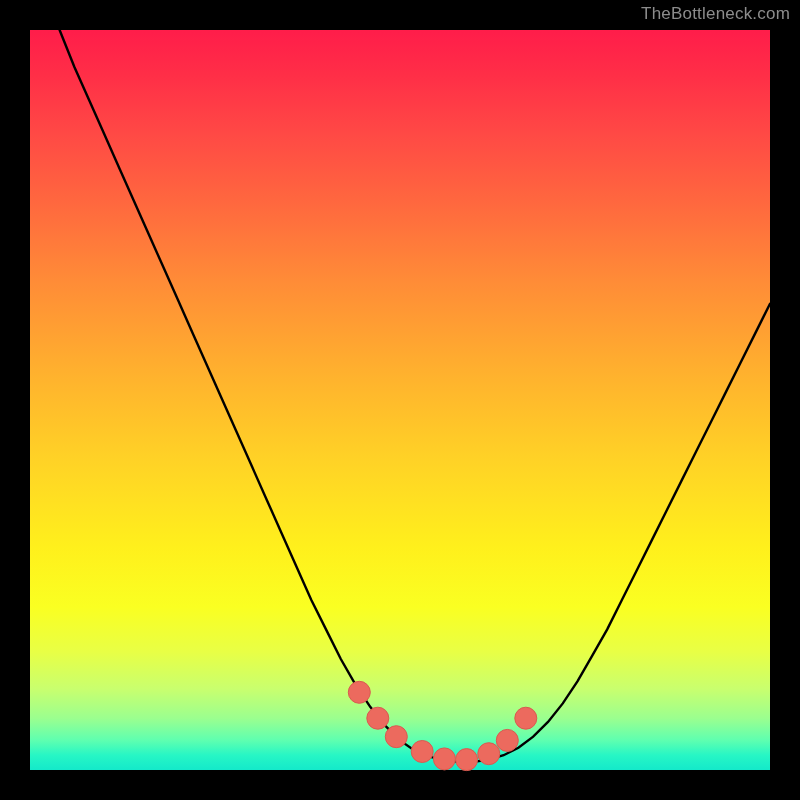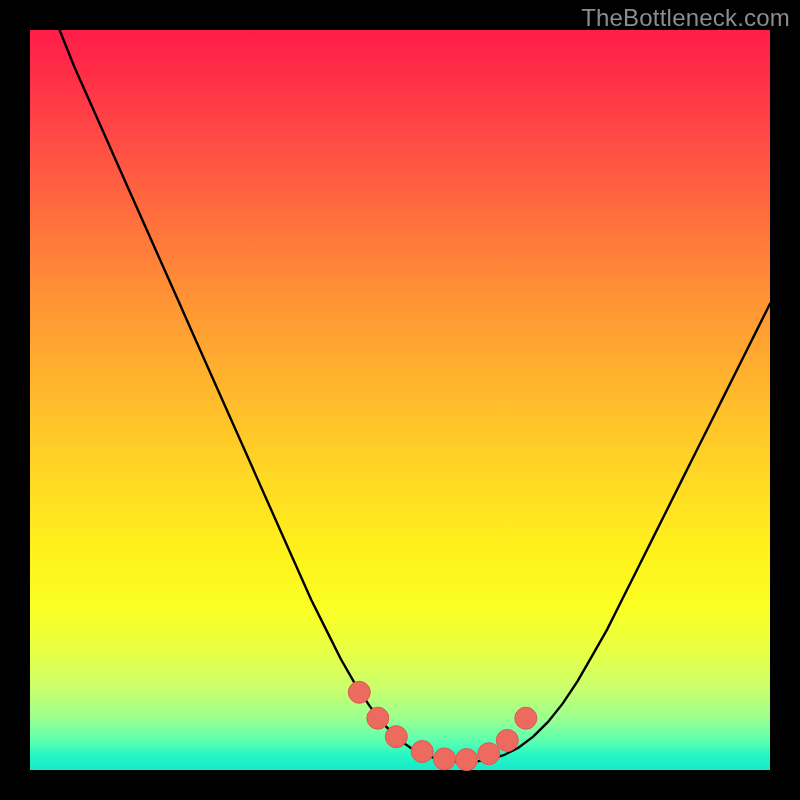--- a/index.html
+++ b/index.html
@@ -48,21 +48,21 @@
     top: 0;
     width: 740px;
     height: 740px;
     overflow: visible;
   }
   .watermark {
     position: absolute;
     top: 4px;
     right: 10px;
     color: #8c8c8c;
-    font-size: 24px;
+    font-size: 17px;
     font-weight: 400;
     letter-spacing: 0.2px;
     user-select: none;
   }
 </style>
 </head>
 <body>
 
 <div class="frame">
   <div class="watermark">TheBottleneck.com</div>

